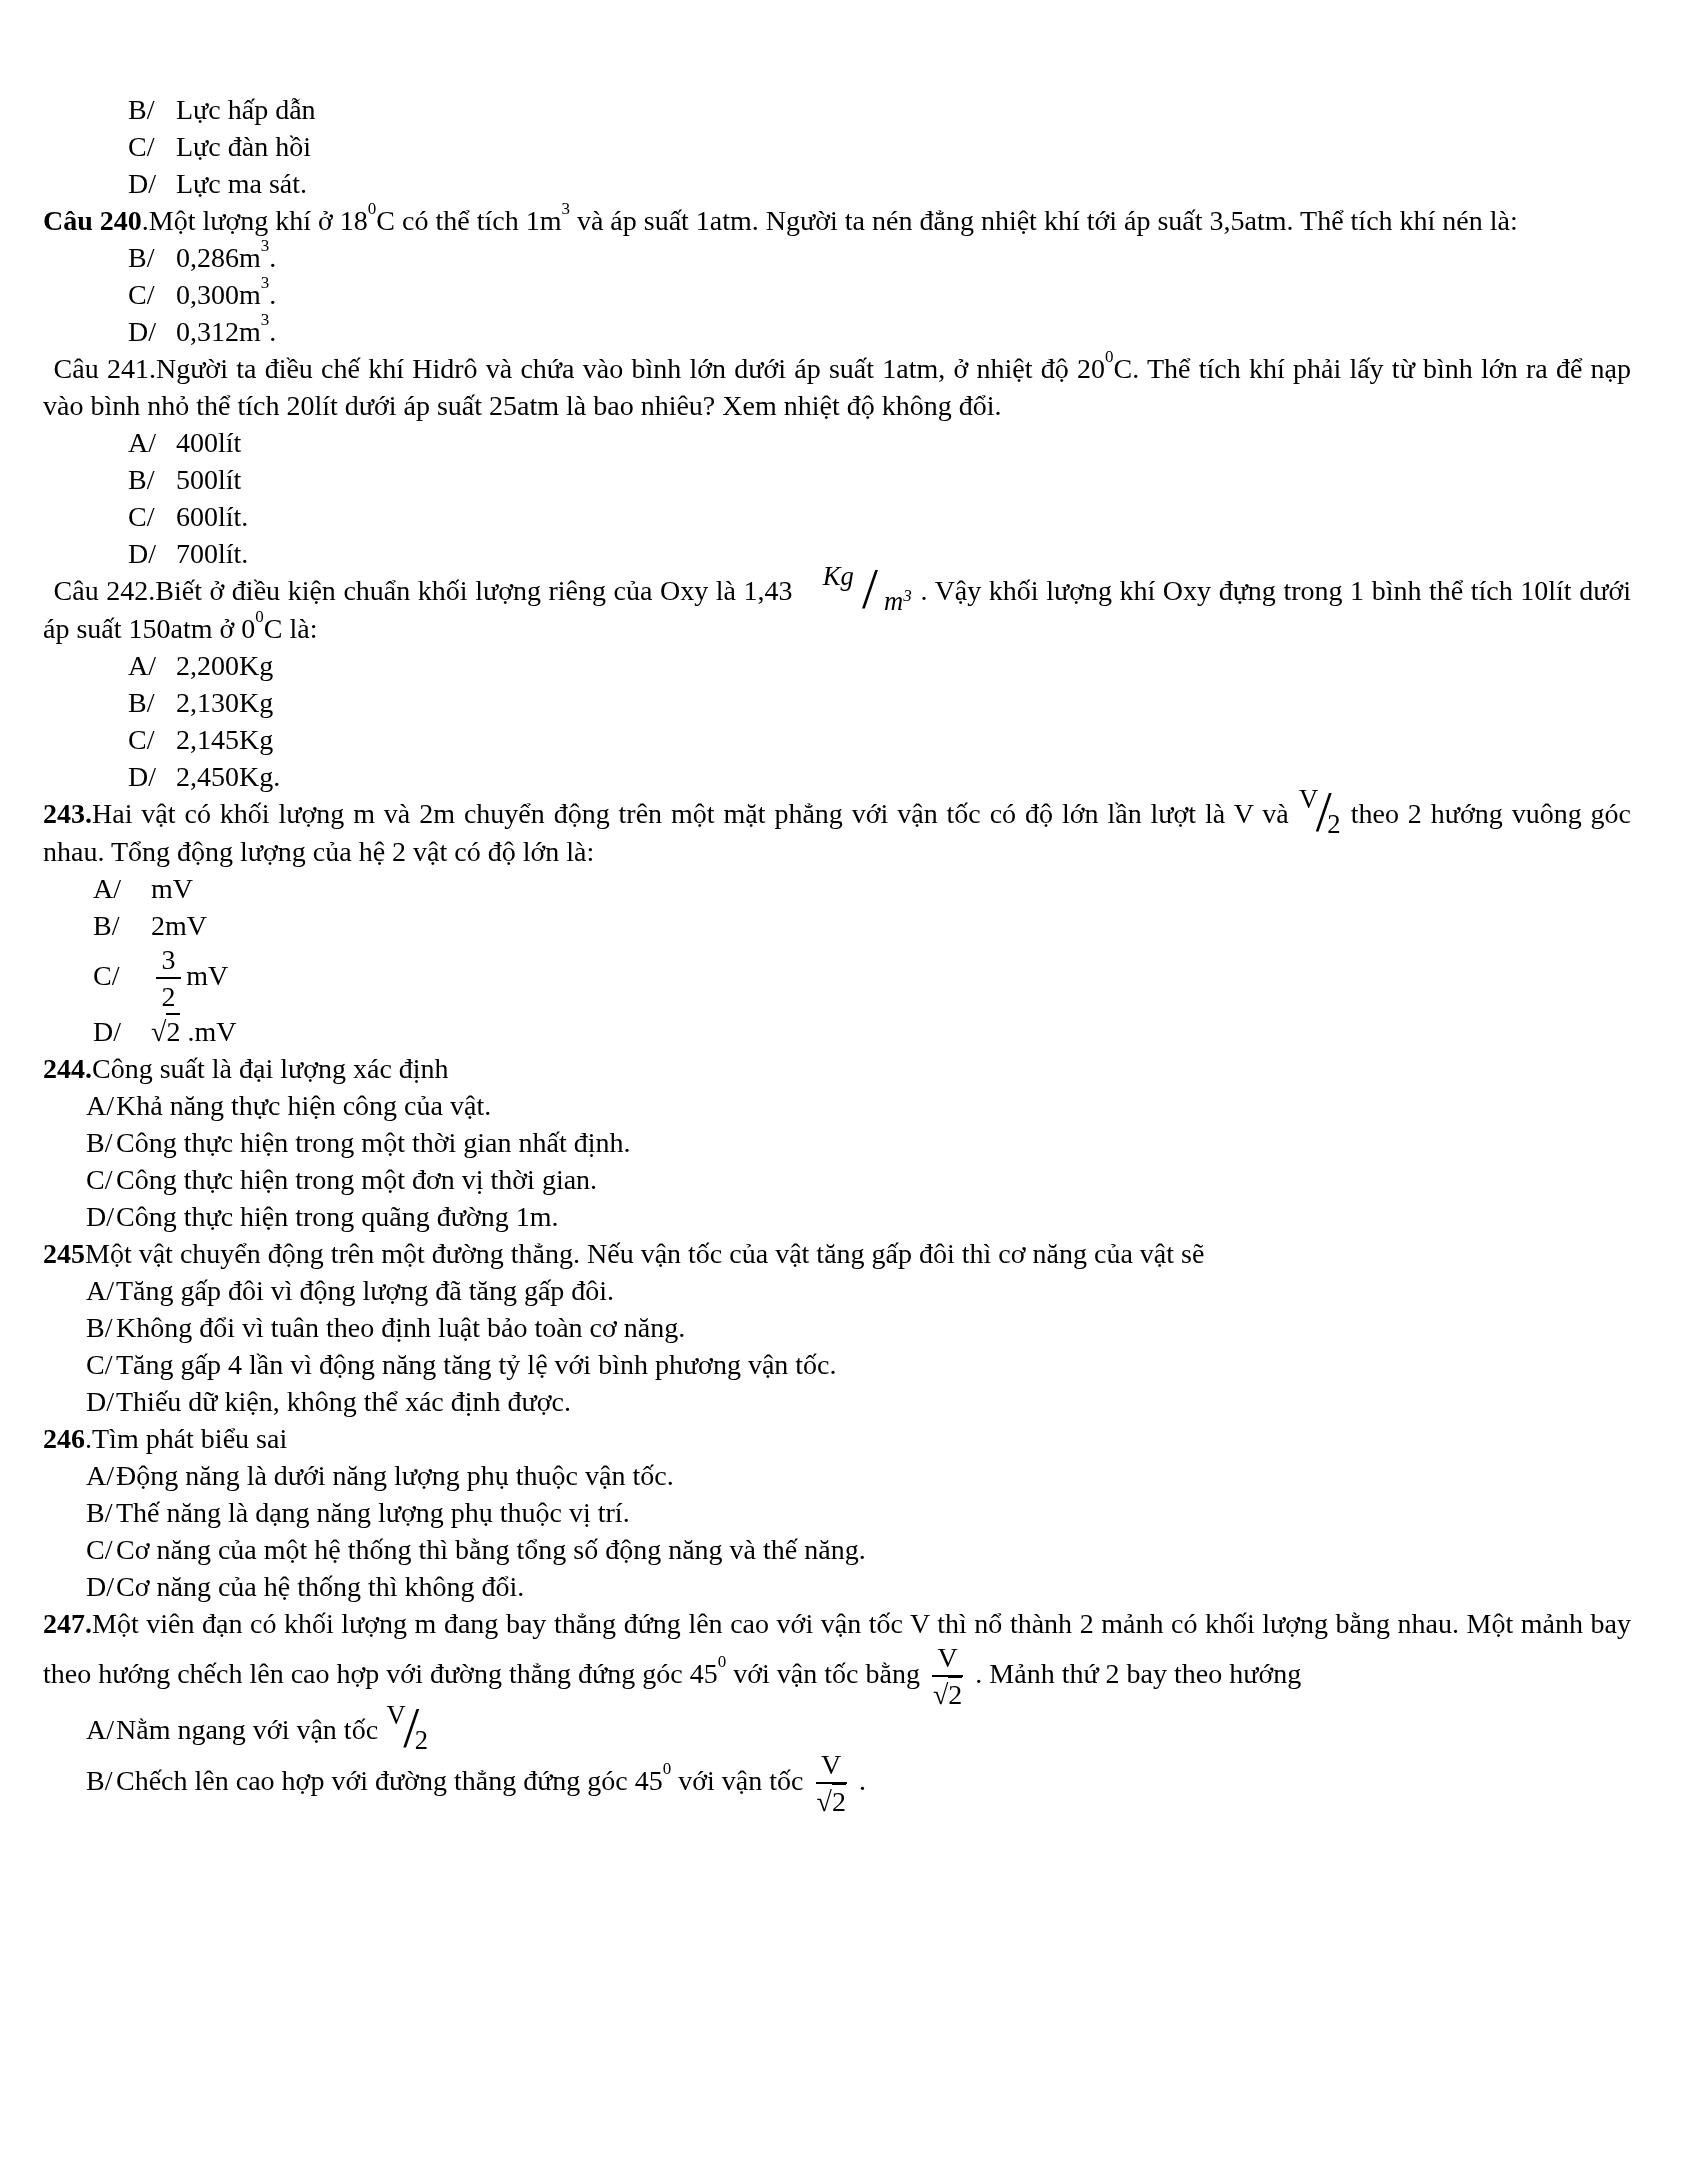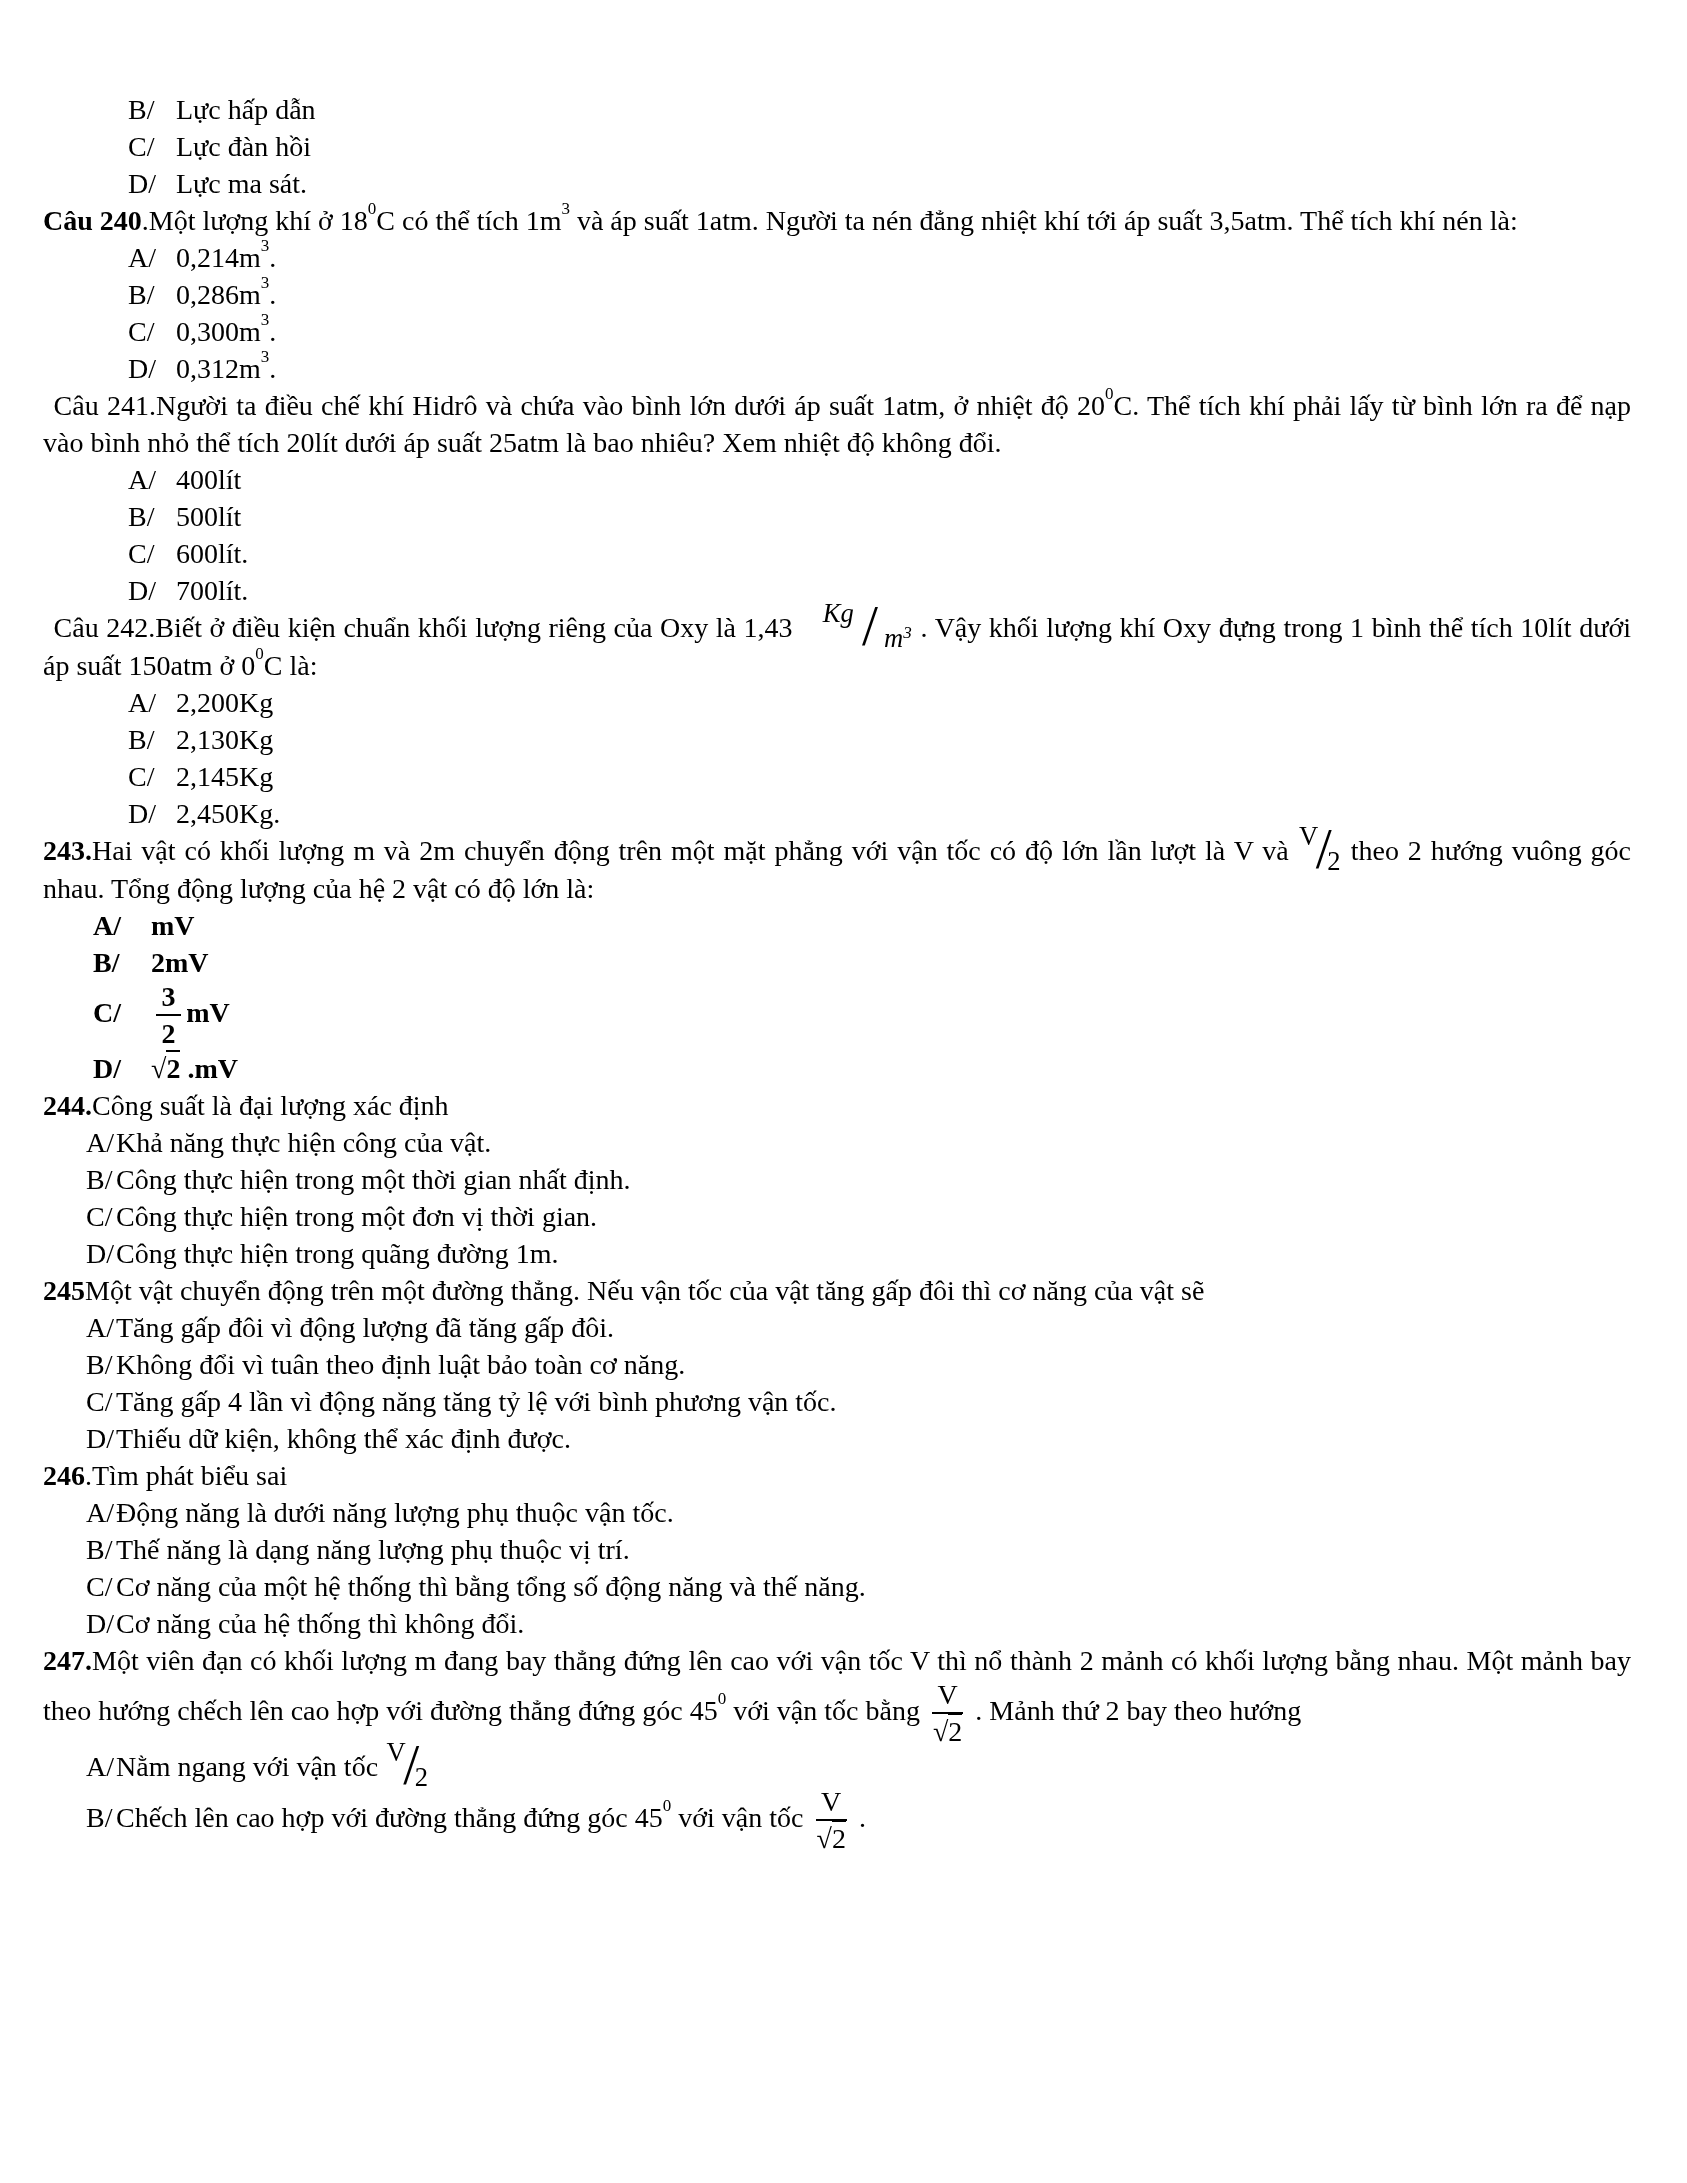--- a/index.html
+++ b/index.html
@@ -10,21 +10,21 @@
     font-size:28px;
   }
   .content{position:absolute;left:43px;top:91px;width:1588px;}
   p.q{margin:0;text-align:justify;line-height:37px;font-family:Liberation Serif, serif;}
   p.ind{text-indent:10.6px;}
   .bq{font-weight:700;}
   sup.s{font-size:17px;vertical-align:16px;line-height:0;}
   
   .opt{margin:0;line-height:37px;}
   .ow{padding-left:85px;}  .ow .mk{display:inline-block;width:48px;}
-  .o43{padding-left:50px;font-weight:bold;}  .o43 .mk{display:inline-block;width:58px;}
+  .o43{padding-left:50px;}  .o43 .mk{display:inline-block;width:58px;}
   .on{padding-left:43px;}   .on .mk{display:inline-block;width:30px;}
   
   .bfrac{display:inline-block;white-space:nowrap;padding:0 1.3px;text-align:right;}
   .bfrac .fn{display:inline-block;position:relative;top:-0.55em;font-size:0.95em;}
   .bfrac .fs{display:inline-block;font-size:2.05em;line-height:0;position:relative;top:0.14em;letter-spacing:-0.04em;margin:0 -0.04em;}
   .bfrac .fd{display:inline-block;position:relative;top:0.38em;font-size:0.95em;}
   .bfrac.it .fn,.bfrac.it .fd{font-style:italic;}
   .bfrac .fd sup.s{vertical-align:9.3px;}
   
   .vfrac{display:inline-block;vertical-align:middle;text-align:center;line-height:1.15;margin:0 5.3px;}
@@ -44,21 +44,20 @@
       <span class="mk">B/</span><span>Lực hấp dẫn</span>
     </div>
     <div class="opt ow">
       <span class="mk">C/</span><span>Lực đàn hồi</span>
     </div>
     <div class="opt ow">
       <span class="mk">D/</span><span>Lực ma sát.</span>
     </div>
 
     <p class="q"><span class="bq">Câu 240</span><span>.Một lượng khí ở 18</span><sup class="s">0</sup><span>C có thể tích 1m</span><sup class="s">3</sup><span> và áp suất 1atm. Người ta nén đẳng nhiệt khí tới áp suất 3,5atm. Thể tích khí nén là:</span></p>
-    <div class="opt ow"><span class="mk">A/</span><span>0,214m</span><sup class="s">3</sup><span>.</span></div>
     <div class="opt ow"><span class="mk">B/</span><span>0,286m</span><sup class="s">3</sup><span>.</span></div>
     <div class="opt ow"><span class="mk">C/</span><span>0,300m</span><sup class="s">3</sup><span>.</span></div>
     <div class="opt ow"><span class="mk">D/</span><span>0,312m</span><sup class="s">3</sup><span>.</span></div>
 
     <p class="q ind"><span>Câu 241</span><span>.Người ta điều chế khí Hidrô và chứa vào bình lớn dưới áp suất 1atm, ở nhiệt độ 20</span><sup class="s">0</sup><span>C. Thể tích khí phải lấy từ bình lớn ra để nạp vào bình nhỏ thể tích 20lít  dưới áp suất 25atm là bao nhiêu? Xem nhiệt độ không đổi.</span></p>
     <div class="opt ow"><span class="mk">A/</span><span>400lít</span></div>
     <div class="opt ow"><span class="mk">B/</span><span>500lít</span></div>
     <div class="opt ow"><span class="mk">C/</span><span>600lít.</span></div>
     <div class="opt ow"><span class="mk">D/</span><span>700lít.</span></div>
 

